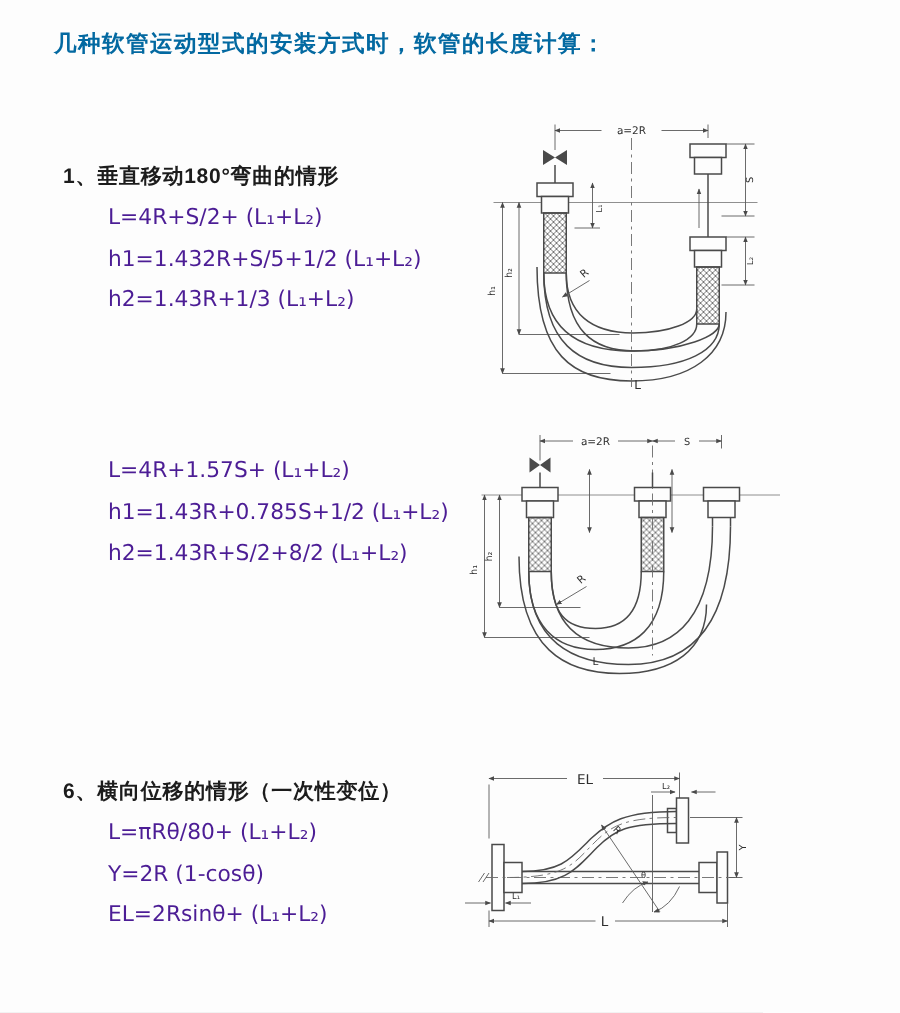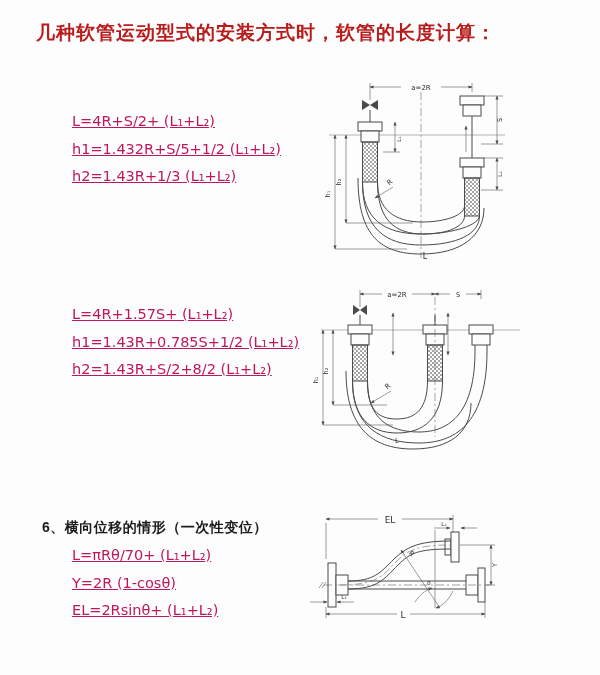--- a/index.html
+++ b/index.html
@@ -1,28 +1,28 @@
 <!DOCTYPE html>
 <html><head>
 <meta charset="utf-8">
 <style>
   html,body{margin:0;padding:0;background:#e9e9e9;}
   .canvas{
     position:relative;width:600px;height:675px;background:#fdfdfd;overflow:hidden;
     font-family:"Liberation Sans","DejaVu Sans",sans-serif;color:#1c1c1c;
   }
   .title{
-    position:absolute;left:36px;top:20px;font-size:19px;font-weight:bold;
-    letter-spacing:1px;color:#b91c1c;
+    position:absolute;left:36px;top:20px;font-size:15px;font-weight:bold;
+    letter-spacing:1px;color:#0369a1;
   }
   .sec{position:absolute;left:42px;width:300px;}
   .sec .heading{font-size:14px;font-weight:bold;line-height:18px;margin-bottom:6px;letter-spacing:0.5px;}
   .formula{
     font-family:"DejaVu Sans","Liberation Sans",sans-serif;
-    font-size:14.5px;line-height:27.5px;margin-left:30px;color:#be185d;white-space:nowrap;text-decoration:underline;
+    font-size:14.5px;line-height:27.5px;margin-left:30px;color:#4c1d95;white-space:nowrap;
   }
   .sec1{top:108px;} .sec2{top:301px;} .sec3{top:518px;}
   .dgm{position:absolute;}
   .d1{left:315px;top:78px;}
   .d2{left:315px;top:285px;}
   .d3{left:298px;top:495px;}
   svg{overflow:visible;}
   svg .ln{stroke:#4a4a4a;stroke-width:1;fill:none;}
   svg .thin{stroke:#5a5a5a;stroke-width:0.6;fill:none;}
   svg .ref{stroke:#6a6a6a;stroke-width:0.5;fill:none;}
@@ -34,34 +34,35 @@
   .t65{font-size:6.5px;} .t7{font-size:7px;} .t55{font-size:5.5px;} .t8{font-size:8px;} .t9{font-size:9px;}
 </style>
 </head>
 <body>
 
 <div class="canvas">
 
   <div class="title">几种软管运动型式的安装方式时，软管的长度计算：</div>
 
   <div class="sec sec1">
+    <div class="heading">1、垂直移动180°弯曲的情形</div>
     <div class="formula">L=4R+S/2+ (L₁+L₂)</div>
     <div class="formula">h1=1.432R+S/5+1/2 (L₁+L₂)</div>
     <div class="formula">h2=1.43R+1/3 (L₁+L₂)</div>
   </div>
 
   <div class="sec sec2">
     <div class="formula">L=4R+1.57S+ (L₁+L₂)</div>
     <div class="formula">h1=1.43R+0.785S+1/2 (L₁+L₂)</div>
     <div class="formula">h2=1.43R+S/2+8/2 (L₁+L₂)</div>
   </div>
 
   <div class="sec sec3">
     <div class="heading">6、横向位移的情形（一次性变位）</div>
-    <div class="formula">L=πRθ/70+ (L₁+L₂)</div>
+    <div class="formula">L=πRθ/80+ (L₁+L₂)</div>
     <div class="formula">Y=2R (1-cosθ)</div>
     <div class="formula">EL=2Rsinθ+ (L₁+L₂)</div>
   </div>
 
   <svg class="dgm d1" width="270" height="185" viewBox="0 0 270 185">
     <defs>
       <marker id="arr" viewBox="0 0 10 10" refX="9" refY="5" markerWidth="6.5" markerHeight="6.5" orient="auto-start-reverse">
         <path d="M0,1 L10,5 L0,9 z" fill="#4a4a4a"></path>
       </marker>
       <pattern id="hatch" width="4" height="4" patternUnits="userSpaceOnUse">

